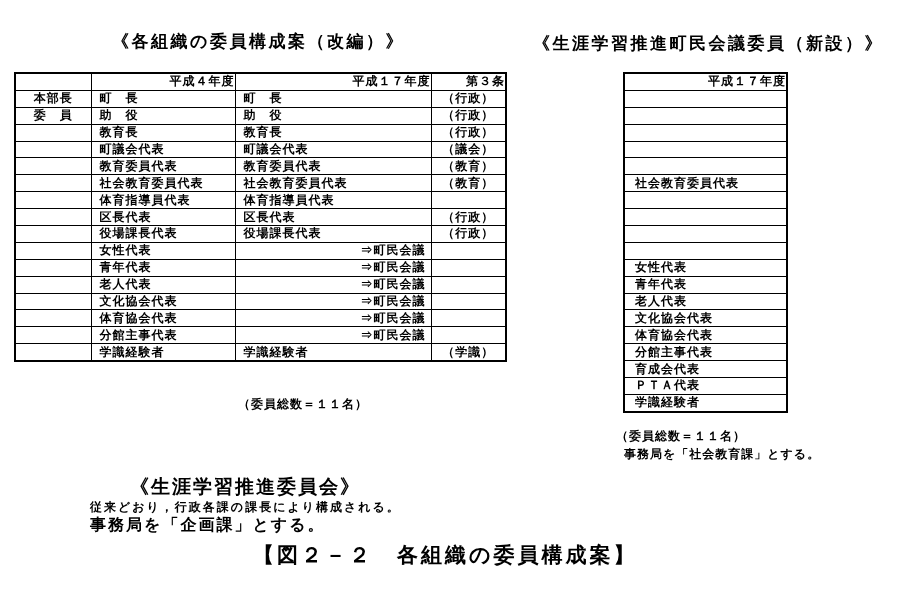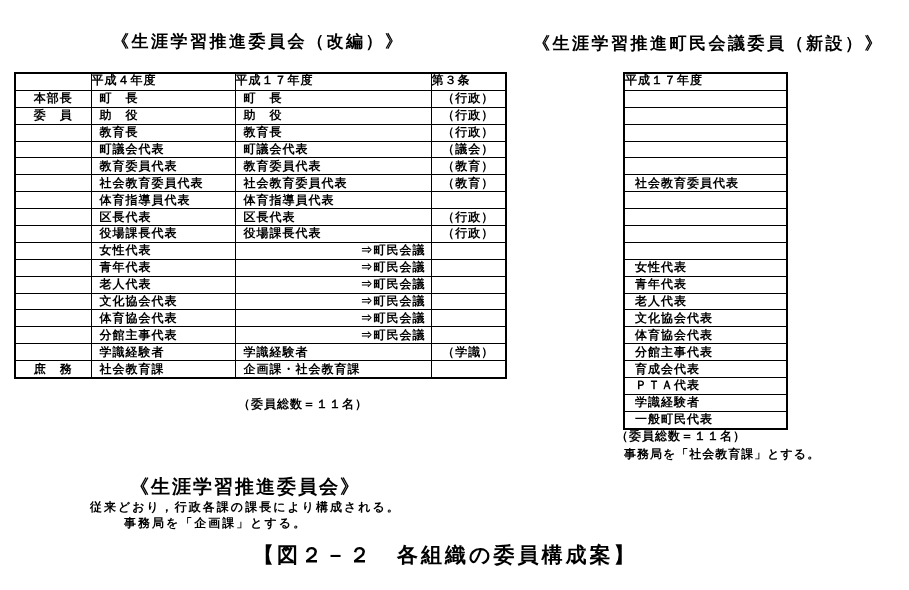--- a/index.html
+++ b/index.html
@@ -12,48 +12,48 @@
   .title { font-size:17px; letter-spacing:2.5px; }
   #main-title { left:112px; top:30px; }
   #council-title { left:533px; top:32px; }
 
   table { border-collapse:collapse; table-layout:fixed; border:2px solid #000; background:#fff; }
   td, th {
     border:1px solid #000; padding:0; height:15.9px; line-height:15px;
     font-size:12px; font-weight:bold; letter-spacing:1px;
     overflow:hidden; white-space:nowrap; vertical-align:middle;
   }
-  th { text-align:left;font-family:Liberation Mono, monospace; }
+  th { text-align:right; }
 
   #main-table { left:14px; top:72px; width:491px; }
   #main-table .col-label { text-align:center;margin-top:32px; }
   #main-table .col-heisei4, #main-table .col-heisei17 { text-align:left; padding-left:8px; }
   #main-table .col-article3 { text-align:center; }
   #main-table td.cell-arrow { text-align:right; padding-right:5px; padding-left:12px; }
 
   #council-table { left:623px; top:72px; width:163px; }
   #council-table .col-member { text-align:left; padding-left:10px; }
 
   .note { font-size:12px; letter-spacing:1px; }
   #main-footer { left:238px; top:396px; }
   #council-total { left:616px; top:428px; }
   #council-office { left:624px; top:446px; }
 
   #committee-title { left:130px; top:474px; font-size:19px; letter-spacing:2px; }
   #committee-line1 { left:90px; top:499px; font-size:12px; letter-spacing:2px; }
-  #committee-line2 { left:90px; top:515px; font-size:12px; letter-spacing:2px;margin-left:34px; }
+  #committee-line2 { left:90px; top:515px; font-size:16px; letter-spacing:2px; }
 
   #figure-caption { left:253px; top:541px; font-size:21px; letter-spacing:3px; }
 </style>
 </head>
 <body>
 
 <div class="page">
 
-  <div class="abs title" id="main-title">《生涯学習推進委員会（改編）》</div>
+  <div class="abs title" id="main-title">《各組織の委員構成案（改編）》</div>
 
   <div class="abs title" id="council-title">《生涯学習推進町民会議委員（新設）》</div>
 
   <table class="abs" id="main-table">
     <colgroup>
       <col style="width:76px">
         <col style="width:144px">
         <col style="width:196px">
         <col style="width:75px">
     </colgroup>
@@ -155,26 +155,20 @@
           <td class="col-heisei4">分館主事代表</td>
           <td class="col-heisei17 cell-arrow">⇒町民会議</td>
           <td class="col-article3"></td>
         </tr>
         <tr>
           <td class="col-label"></td>
           <td class="col-heisei4">学識経験者</td>
           <td class="col-heisei17">学識経験者</td>
           <td class="col-article3">（学識）</td>
         </tr>
-        <tr>
-          <td class="col-label">庶　務</td>
-          <td class="col-heisei4">社会教育課</td>
-          <td class="col-heisei17">企画課・社会教育課</td>
-          <td class="col-article3"></td>
-        </tr>
       </tbody>
   </table>
 
   <div class="abs note" id="main-footer">（委員総数＝１１名）</div>
 
   <table class="abs" id="council-table">
     <colgroup>
         <col style="width:163px">
       </colgroup>
     <thead>
@@ -233,23 +227,20 @@
         </tr>
         <tr>
           <td class="col-member">育成会代表</td>
         </tr>
         <tr>
           <td class="col-member">ＰＴＡ代表</td>
         </tr>
         <tr>
           <td class="col-member">学識経験者</td>
         </tr>
-        <tr>
-          <td class="col-member">一般町民代表</td>
-        </tr>
       </tbody>
   </table>
 
   <div class="abs note" id="council-total">（委員総数＝１１名）</div>
 
   <div class="abs note" id="council-office">事務局を「社会教育課」とする。</div>
 
   <div class="abs" id="committee-title">《生涯学習推進委員会》</div>
 
   <div class="abs" id="committee-line1">従来どおり，行政各課の課長により構成される。</div>

